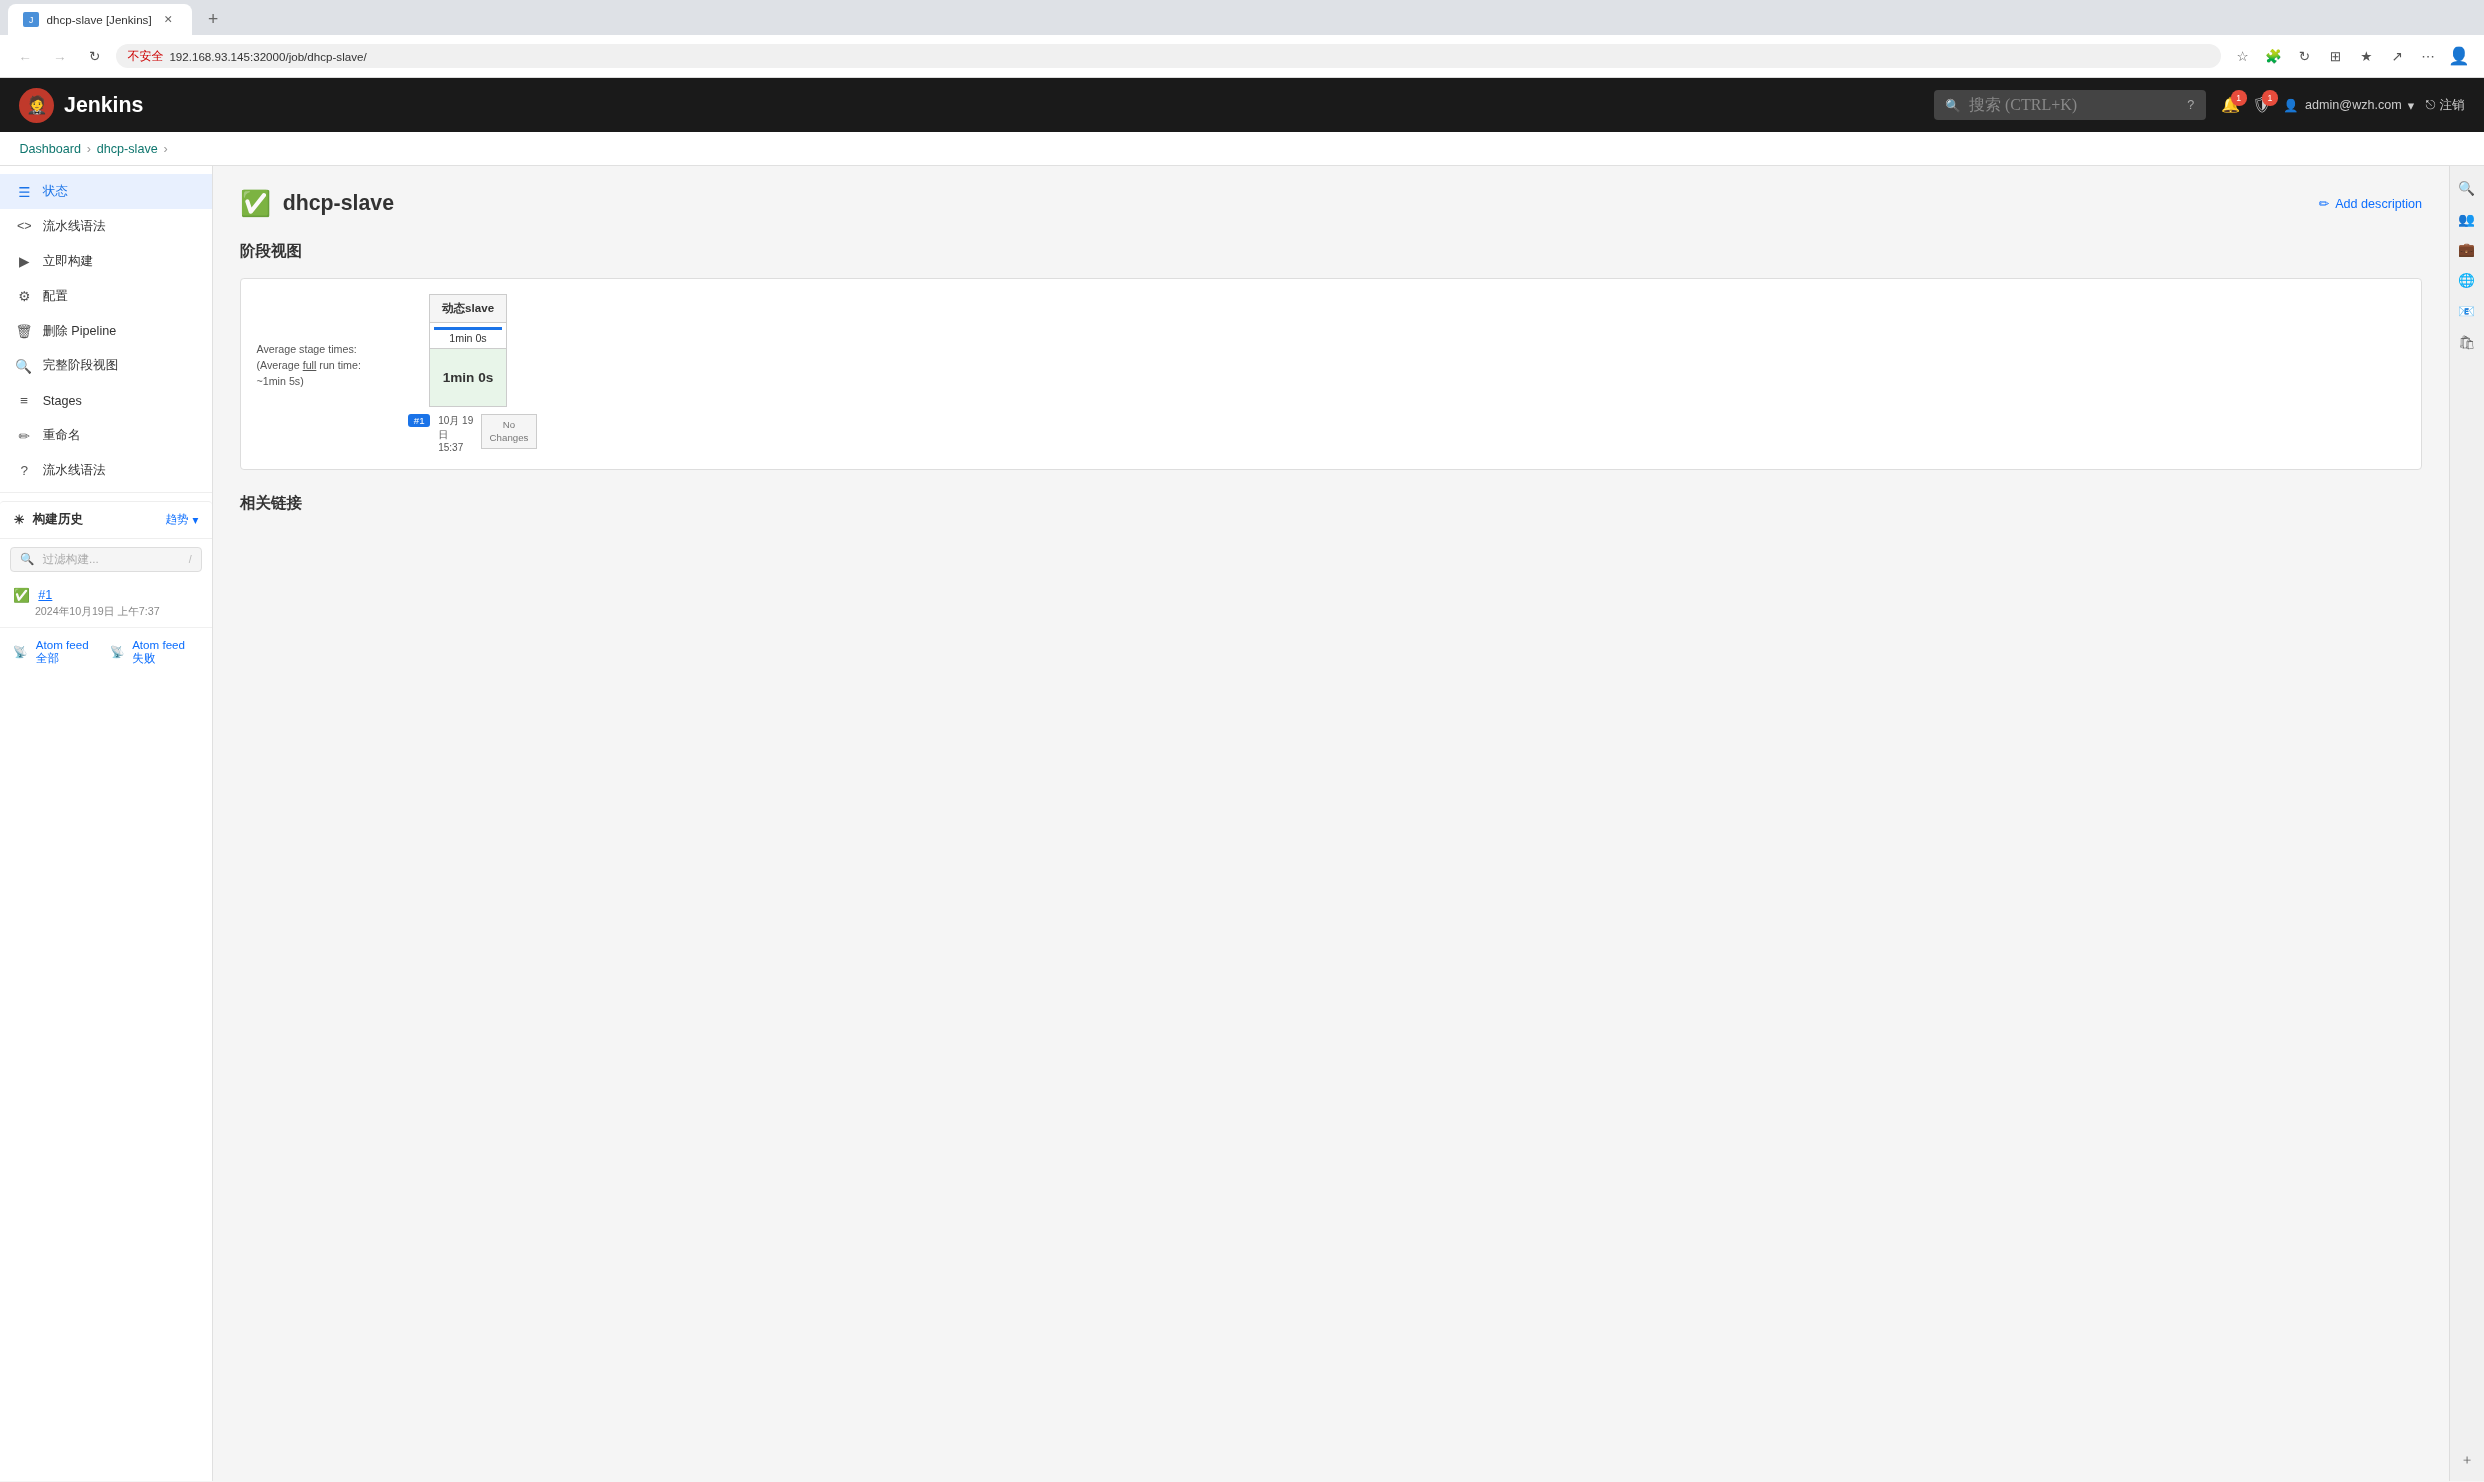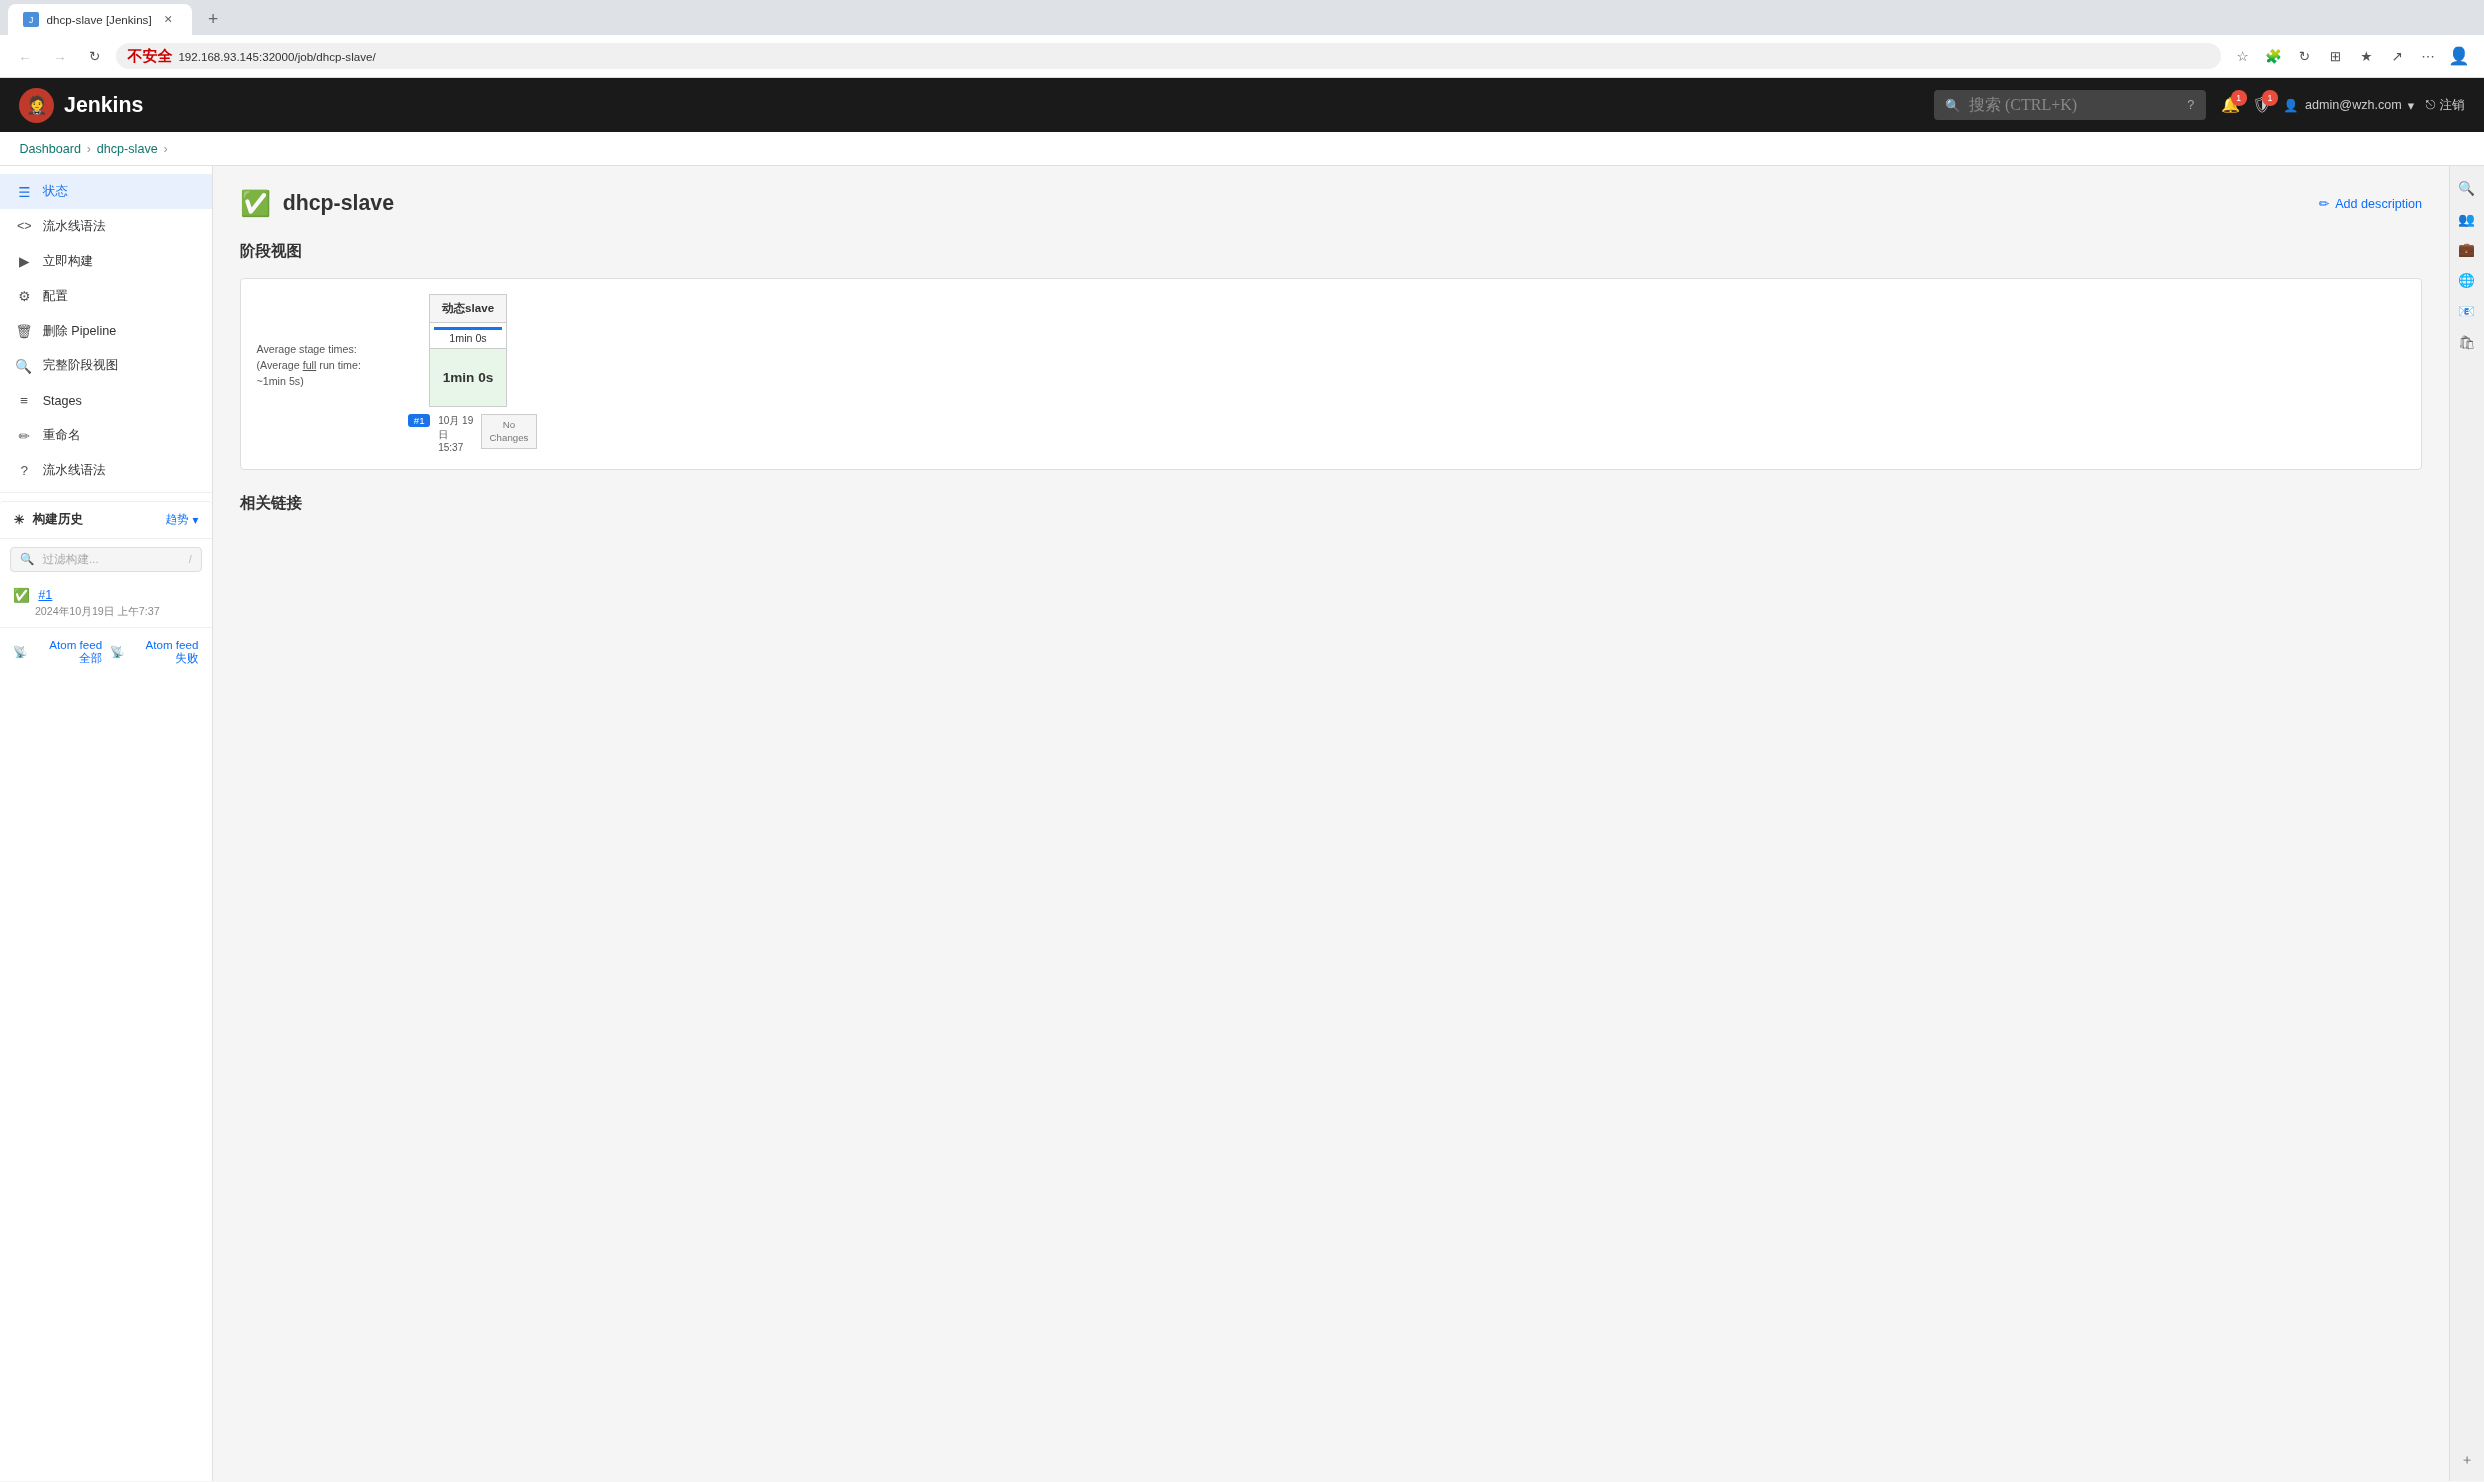--- a/index.html
+++ b/index.html
@@ -10,21 +10,21 @@
     .browser-tab-bar { display: flex; align-items: flex-end; padding: 0 7.8px; background: #dee1e6; height: 35px; }
     .browser-tab { display: flex; align-items: center; background: #fff; border-radius: 7.8px 7.8px 0 0; padding: 0 15.5px; height: 31px; font-size: 11.6px; gap: 7.8px; min-width: 175px; max-width: 233px; }
     .browser-tab-inactive { background: transparent; border-radius: 7.8px 7.8px 0 0; padding: 0 15.5px; height: 31px; font-size: 11.6px; display: flex; align-items: center; }
     .tab-favicon { width: 15.5px; height: 15.5px; background: #4a90d9; border-radius: 1.9px; display: flex; align-items: center; justify-content: center; font-size: 8.7px; color: white; }
     .tab-close { width: 17.5px; height: 17.5px; border-radius: 50%; display: flex; align-items: center; justify-content: center; cursor: pointer; font-size: 10.7px; color: #666; margin-left: auto; }
 
     .browser-nav { display: flex; align-items: center; padding: 5.8px 11.6px; background: #fff; border-bottom: 1px solid #ddd; gap: 7.8px; height: 43px; }
     .nav-btn { width: 27px; height: 27px; border-radius: 50%; display: flex; align-items: center; justify-content: center; cursor: pointer; color: #555; font-size: 13.6px; border: none; background: transparent; }
     .nav-btn.disabled { color: #bbb; cursor: default; }
     .address-bar { flex: 1; display: flex; align-items: center; background: #f0f0f0; border-radius: 19.4px; padding: 3.9px 11.6px; font-size: 11.6px; color: #333; gap: 5.8px; }
-    .address-warning { color: #c00; font-size: 15px; font-weight: bold; }
+    .address-warning { color: #c00; font-size: 12px; }
     .nav-icons { display: flex; gap: 3.9px; align-items: center; }
     .nav-icon-btn { width: 27px; height: 27px; border-radius: 50%; display: flex; align-items: center; justify-content: center; cursor: pointer; color: #555; font-size: 13.6px; }
 
     
     .jenkins-header { background: #1a1a1a; display: flex; align-items: center; padding: 0 19.4px; height: 54px; gap: 15.5px; }
     .jenkins-logo { display: flex; align-items: center; gap: 9.7px; color: white; font-size: 21.3px; font-weight: bold; }
     .jenkins-logo-icon { width: 35px; height: 35px; border-radius: 50%; background: #c0392b; display: flex; align-items: center; justify-content: center; font-size: 17.5px; }
     .jenkins-search { flex: 0 0 auto; width: 272px; display: flex; align-items: center; background: #444; border-radius: 3.9px; padding: 5.8px 11.6px; gap: 7.8px; color: #aaa; font-size: 12.6px; margin-left: auto; }
     .jenkins-search input { background: transparent; border: none; color: #ccc; font-size: 16px; outline: none; width: 100%; font-family: Liberation Serif, serif; }
     .jenkins-search input::placeholder { color: #888; }
@@ -85,21 +85,21 @@
     .build-filter { display: flex; align-items: center; background: #f5f5f5; border: 1px solid #ddd; border-radius: 3.9px; padding: 3.9px 9.7px; margin: 7.8px 9.7px; font-size: 11.6px; color: #888; gap: 7.8px; }
     .build-filter-shortcut { margin-left: auto; color: #bbb; font-size: 10.7px; }
     .build-item { padding: 7.8px 13.6px; border-bottom: 1px solid #f0f0f0; }
     .build-item-row1 { display: flex; align-items: center; gap: 7.8px; }
     .build-number { color: #0d6efd; font-size: 12.6px; font-weight: 500; }
     .build-date { font-size: 10.7px; color: #888; margin-top: 1.9px; padding-left: 21.3px; }
     .build-status-ok { color: #1e8e3e; font-size: 13.6px; }
 
     
     .atom-feed-row { display: flex; align-items: center; gap: 7.8px; padding: 9.7px 13.6px; font-size: 11.6px; color: #555; }
-    .atom-link { color: #0d6efd; text-decoration: none; display: flex; align-items: center; gap: 3.9px; text-align: right; }
+    .atom-link { color: #0d6efd; text-decoration: none; display: flex; align-items: center; gap: 3.9px; }
 
     
     .right-panel { width: 35px; background: #f0f0f0; border-left: 1px solid #ddd; display: flex; flex-direction: column; align-items: center; padding: 7.8px 0; gap: 3.9px; }
     .right-icon { width: 27px; height: 27px; border-radius: 3.9px; display: flex; align-items: center; justify-content: center; cursor: pointer; color: #666; font-size: 13.6px; }
 
     
     .sidebar-bottom { padding: 7.8px 0; border-top: 1px solid #eee; margin-top: 3.9px; }
 
     .stage-view-wrapper { display: flex; align-items: flex-start; gap: 15.5px; }
     .stage-avg-label { font-size: 10.7px; color: #555; line-height: 1.5; padding-top: 47px; max-width: 136px; }

